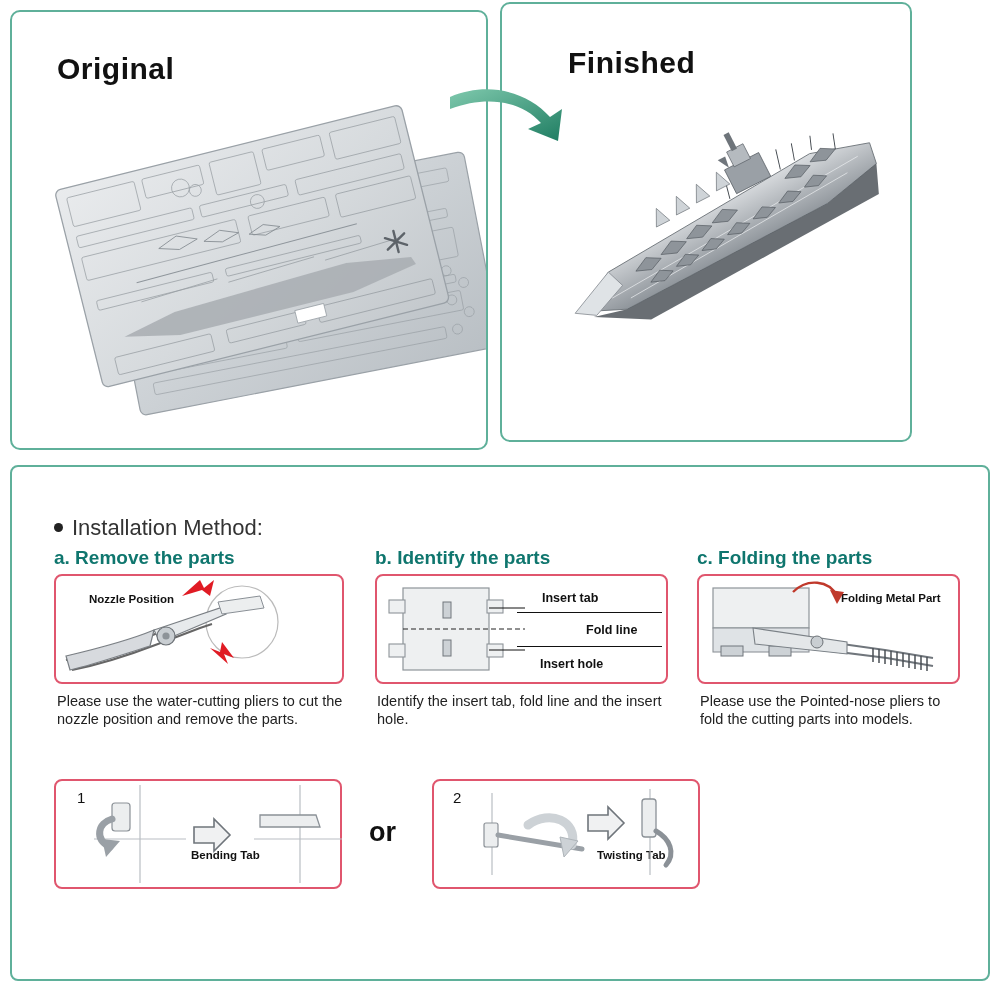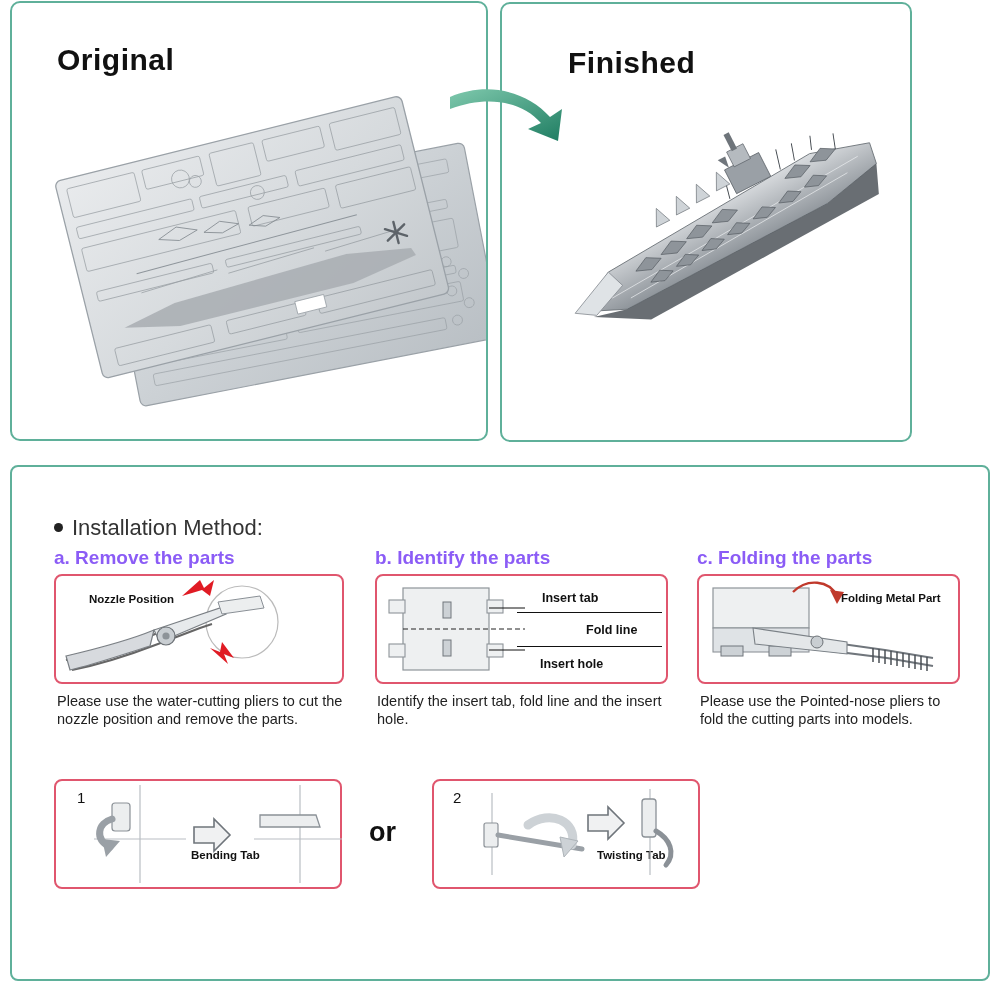--- a/index.html
+++ b/index.html
@@ -11,21 +11,21 @@
     overflow:hidden;
     position:relative;
   }
   .panel{
     position:absolute;
     border:2px solid #5fb09a;
     border-radius:10px;
     background:#fff;
     box-sizing:border-box;
   }
-  #panel-original{left:10px;top:1px;width:478px;height:440px;padding-left:22px;}
+  #panel-original{left:10px;top:10px;width:478px;height:440px;padding-left:22px;}
   #panel-finished{left:500px;top:2px;width:412px;height:440px;}
   #panel-instructions{left:10px;top:465px;width:980px;height:516px;border-radius:8px;}
 
   .panel-title{
     position:absolute;
     font-size:30px;
     font-weight:700;
     letter-spacing:.5px;
     color:#111;
   }
@@ -38,21 +38,21 @@
   .inst-head{
     position:absolute;left:42px;top:48px;
     font-size:22px;color:#333;font-weight:400;
   }
   .inst-head .bullet{
     display:inline-block;width:9px;height:9px;border-radius:50%;
     background:#222;vertical-align:middle;margin-right:9px;
     position:relative;top:-2px;
   }
   .step-title{
-    position:absolute;font-size:19px;font-weight:700;color:#8b5cf6;
+    position:absolute;font-size:19px;font-weight:700;color:#0f766e;
   }
   #step-a-title{left:42px;top:80px;}
   #step-b-title{left:363px;top:80px;}
   #step-c-title{left:685px;top:80px;}
   #step-d-title{left:42px;top:285px;}
 
   .box{
     position:absolute;border:2px solid #e0566e;border-radius:8px;
     box-sizing:border-box;background:#fff;
   }

